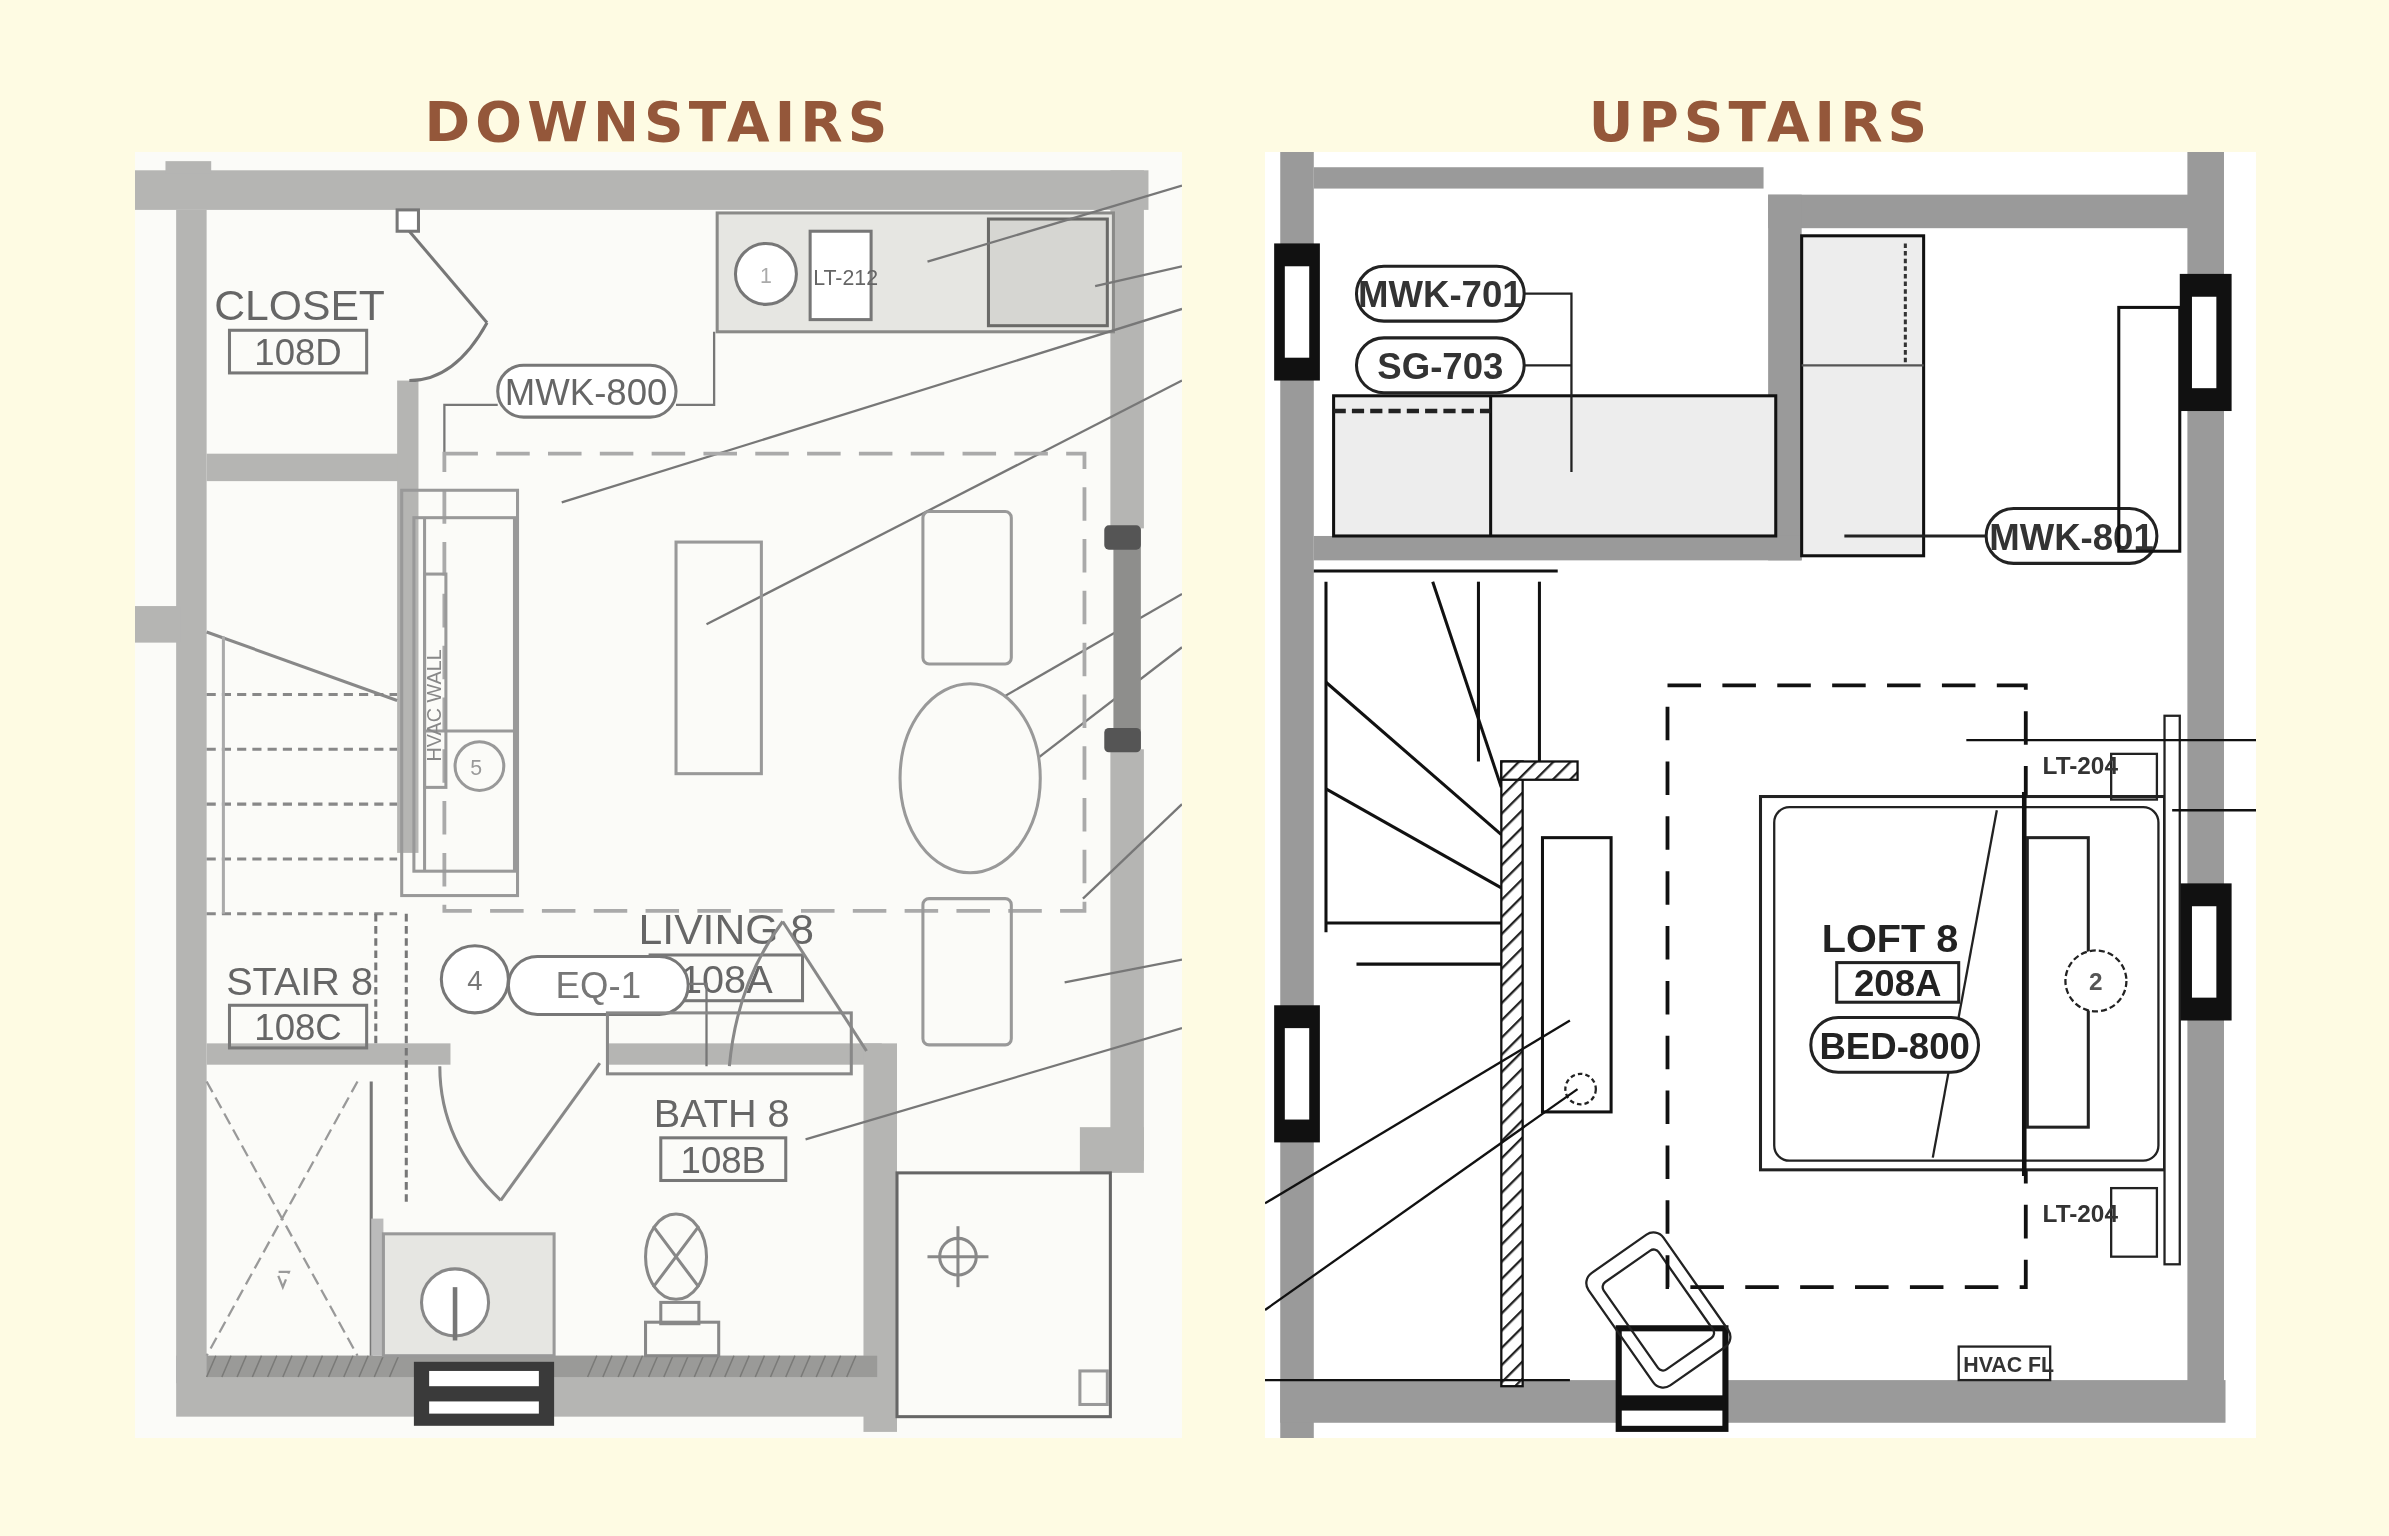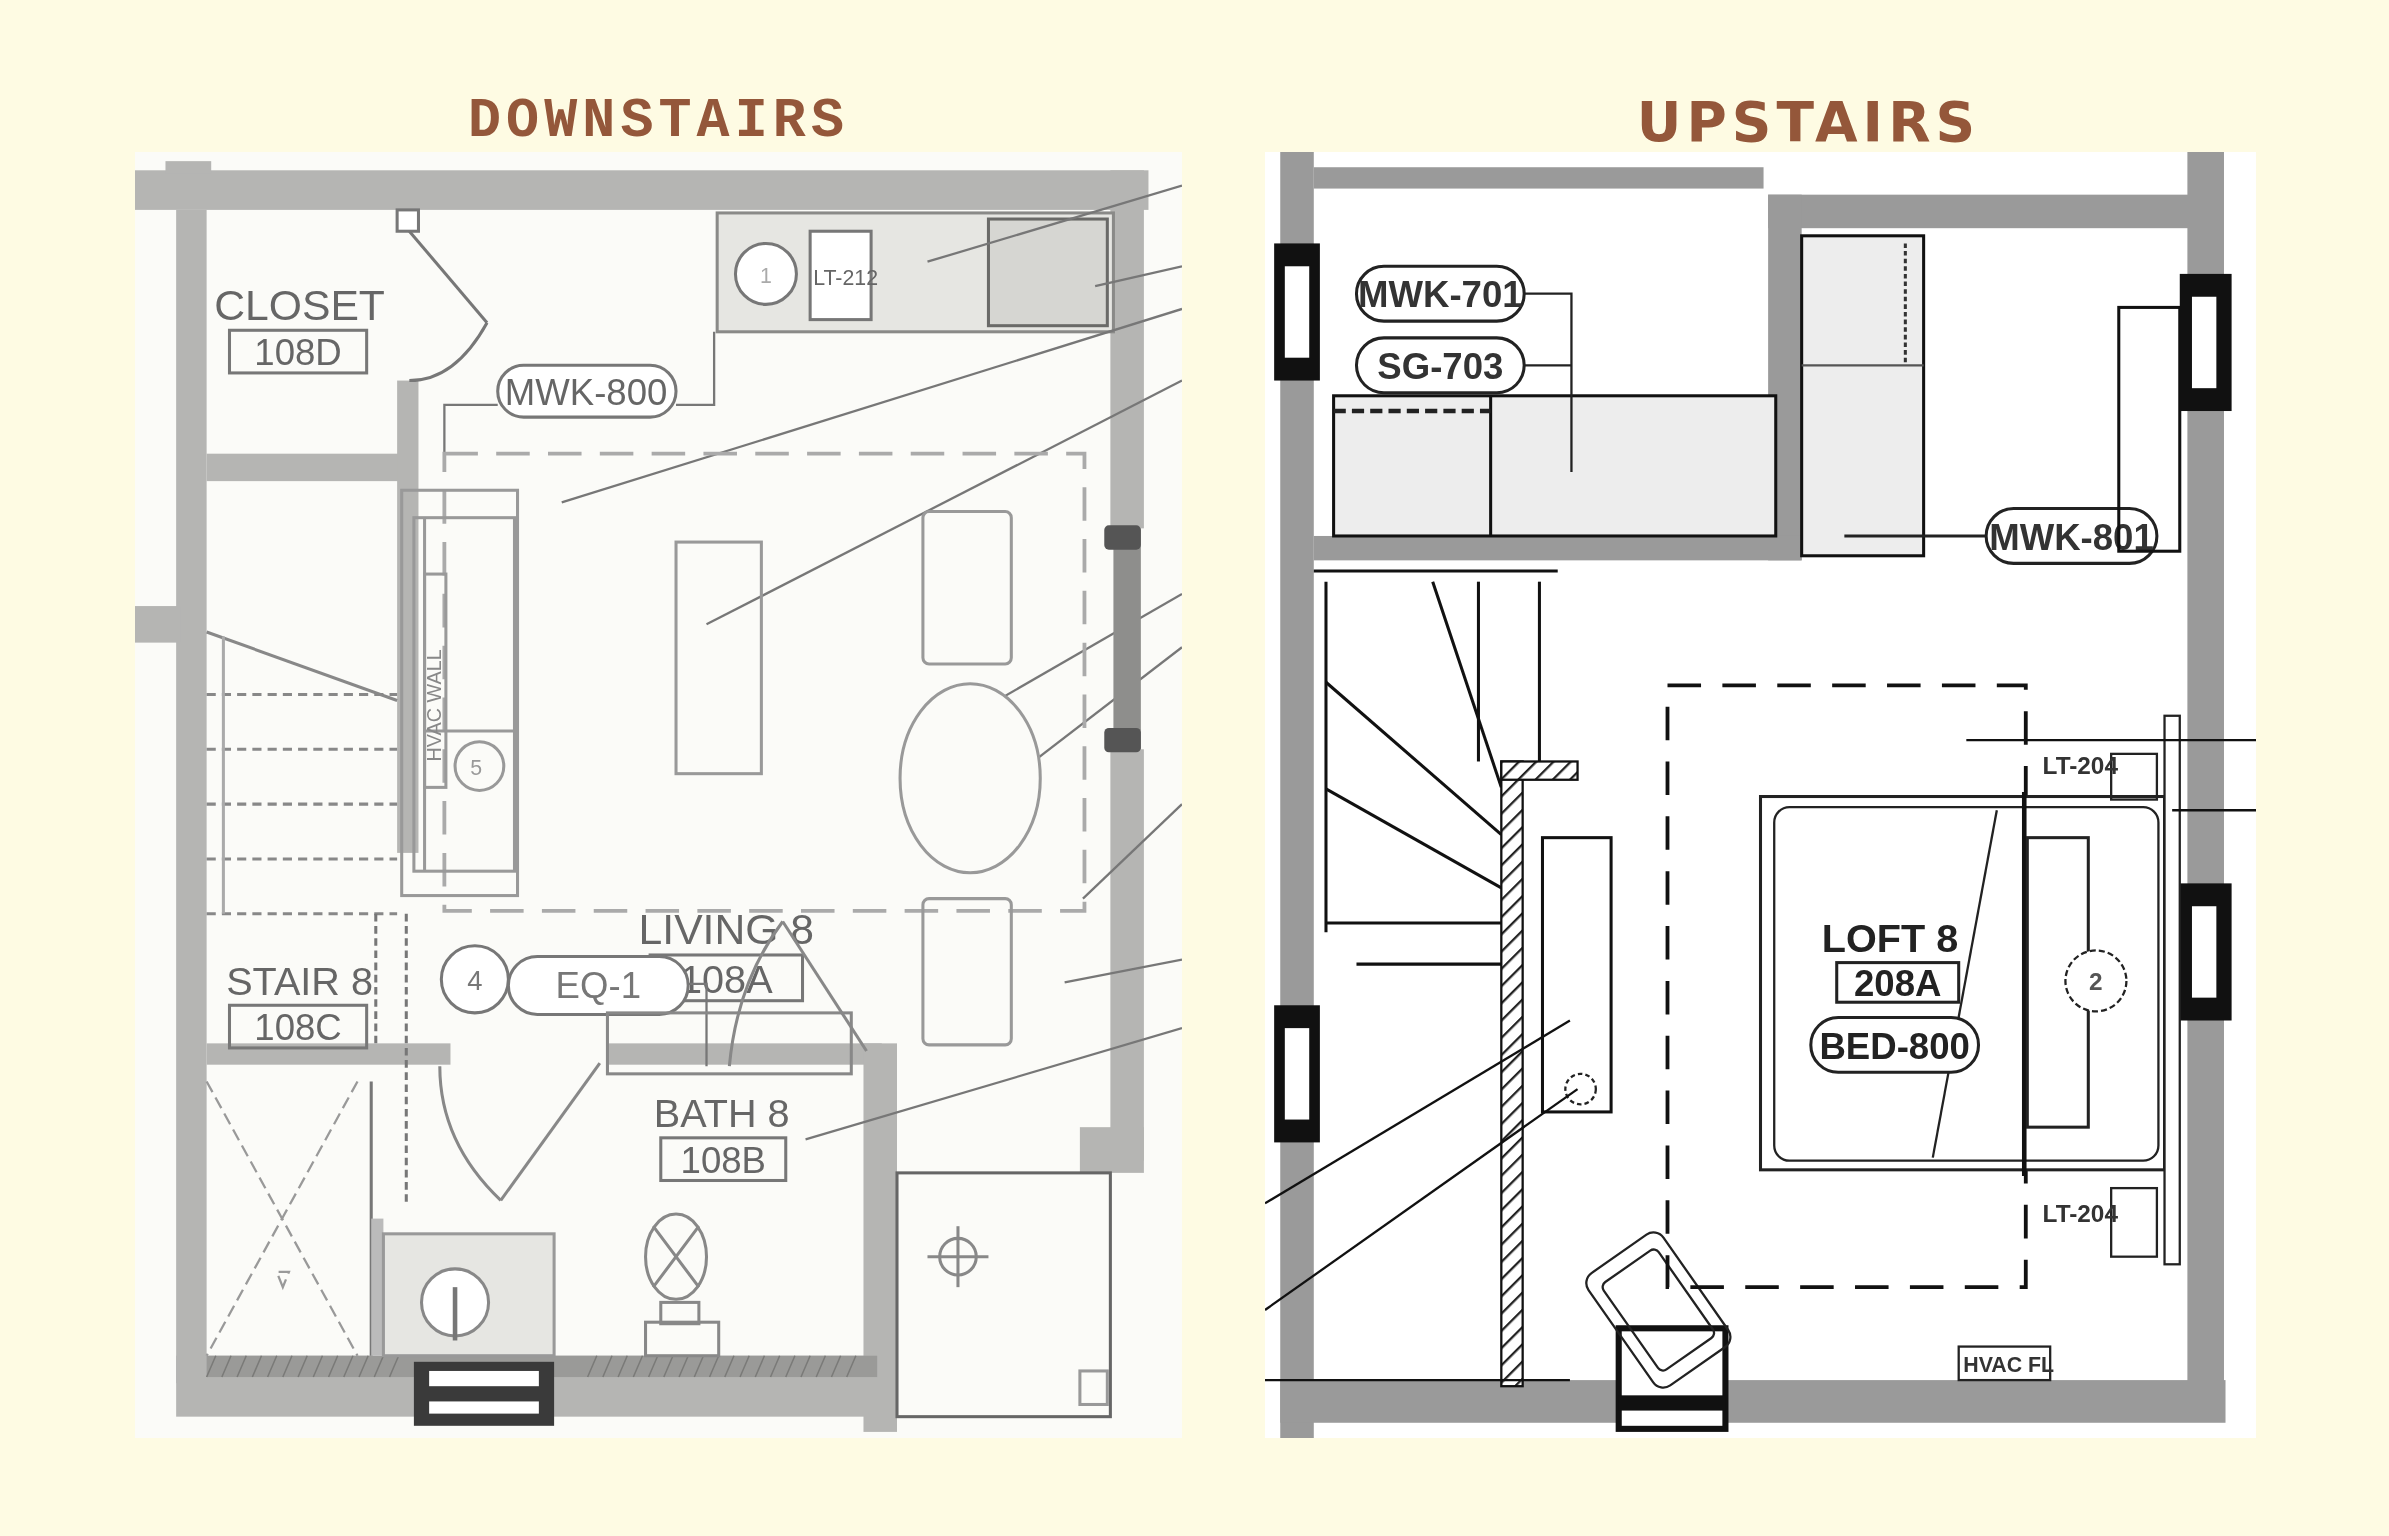--- a/index.html
+++ b/index.html
@@ -8,22 +8,22 @@
     background: #fefbe3;
     position: relative; overflow: hidden;
     font-family: "Liberation Sans", sans-serif;
   }
   .heading {
     position: absolute; top: 92px;
     font-family: "DejaVu Sans", sans-serif;
     font-weight: bold; font-size: 55px; letter-spacing: 5.1px;
     color: #94573a; text-align: center; line-height: 60px;
   }
-  #h-down { left: 135px; width: 1047px; font-family: Liberation Mono, monospace; }
-  #h-up { left: 1313px; width: 991px; }
+  #h-down { left: 135px; width: 1047px; }
+  #h-up { left: 1265px; width: 991px; }
   .panel { position: absolute; top: 152px; height: 1286px; }
   #panel-down { left: 135px; width: 1047px; background: #fbfbf8; }
   #panel-up { left: 1265px; width: 991px; background: #ffffff; font-weight: bold; }
   svg { display: block; width: 100%; height: 100%; }
   svg text { font-family: "Liberation Sans", sans-serif; }
 </style>
 </head>
 <body>
 
 <div class="heading" id="h-down">DOWNSTAIRS</div>

